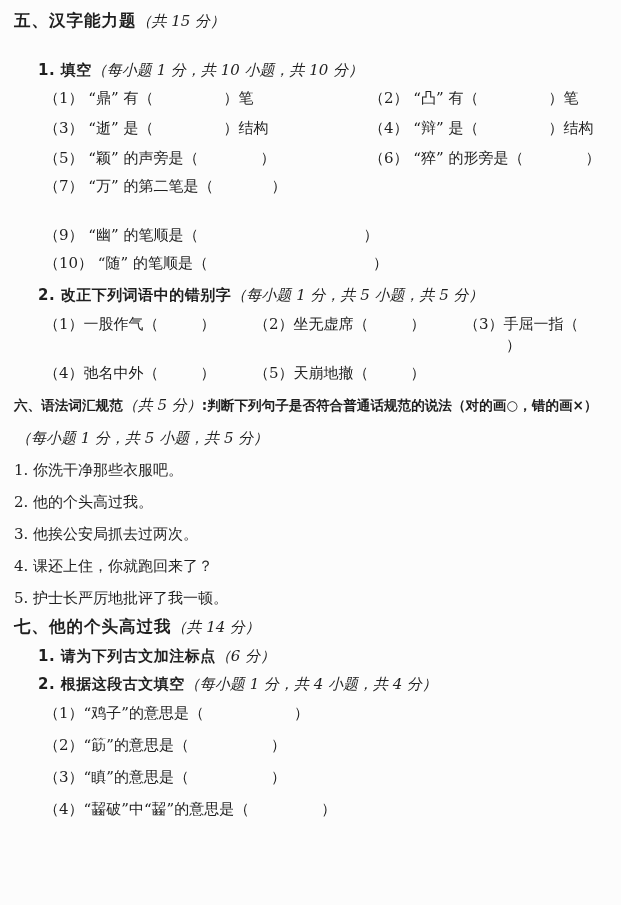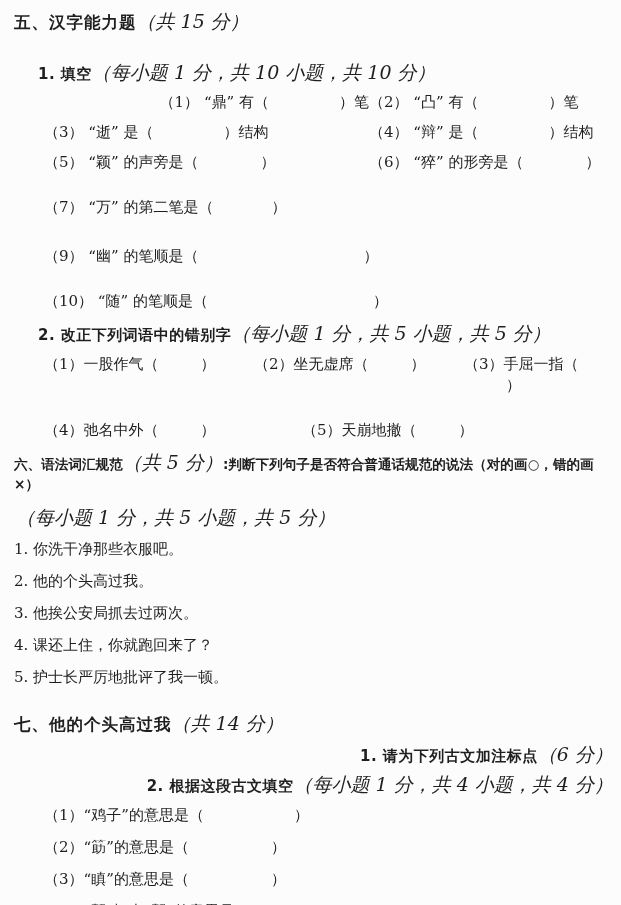--- a/index.html
+++ b/index.html
@@ -13,36 +13,36 @@
     position:relative;
   }
   .sec-h {
     font-family:"DejaVu Sans","Liberation Sans",sans-serif;
     font-weight:700; font-size:16.5px; line-height:22px; letter-spacing:1px;
   }
   .sec-h-long { font-family:"DejaVu Sans","Liberation Sans",sans-serif;
     font-weight:700; font-size:13.6px; line-height:20px; letter-spacing:0; }
   .score {
     font-family:"DejaVu Serif","Liberation Serif",serif;
-    font-weight:400; font-style:italic; font-size:19px; letter-spacing:0;
+    font-weight:400; font-style:italic; font-size:15px; letter-spacing:0;
   }
   .sub-h {
     font-family:"DejaVu Sans","Liberation Sans",sans-serif;
     font-weight:700; font-size:15px; line-height:20px; letter-spacing:0.5px;
     margin-left:24px;
   }
   .row  { display:flex; margin-left:30px; }
   .row .col-l { width:325px; flex:0 0 325px; }
   .trio .t-item { width:210px; flex:0 0 210px; }
   .line { margin-left:30px; }
   .blank { display:inline-block; }
   .w70  { width:70px; }  .w62 { width:62px; }  .w58 { width:58px; }
   .w165 { width:165px; } .w42 { width:42px; }
   .w90  { width:90px; }  .w82 { width:82px; }  .w72 { width:72px; }
-  .mt8{margin-top:8px;text-align:right;} .mt9{margin-top:9px;} .mt10{margin-top:24px;gap:48px;}
+  .mt8{margin-top:8px;} .mt9{margin-top:9px;} .mt10{margin-top:7px;}
   .mt11{margin-top:11px;} .mt12{margin-top:28px;} .mt13{margin-top:13px;}
   .note { margin-left:2px; }
   .sentence { }
   .passage {
     margin-left:-10px; width:612px; text-indent:42px;
     line-height:30px; letter-spacing:0.4px; text-align:justify;
   }
 </style>
 </head>
 <body>

